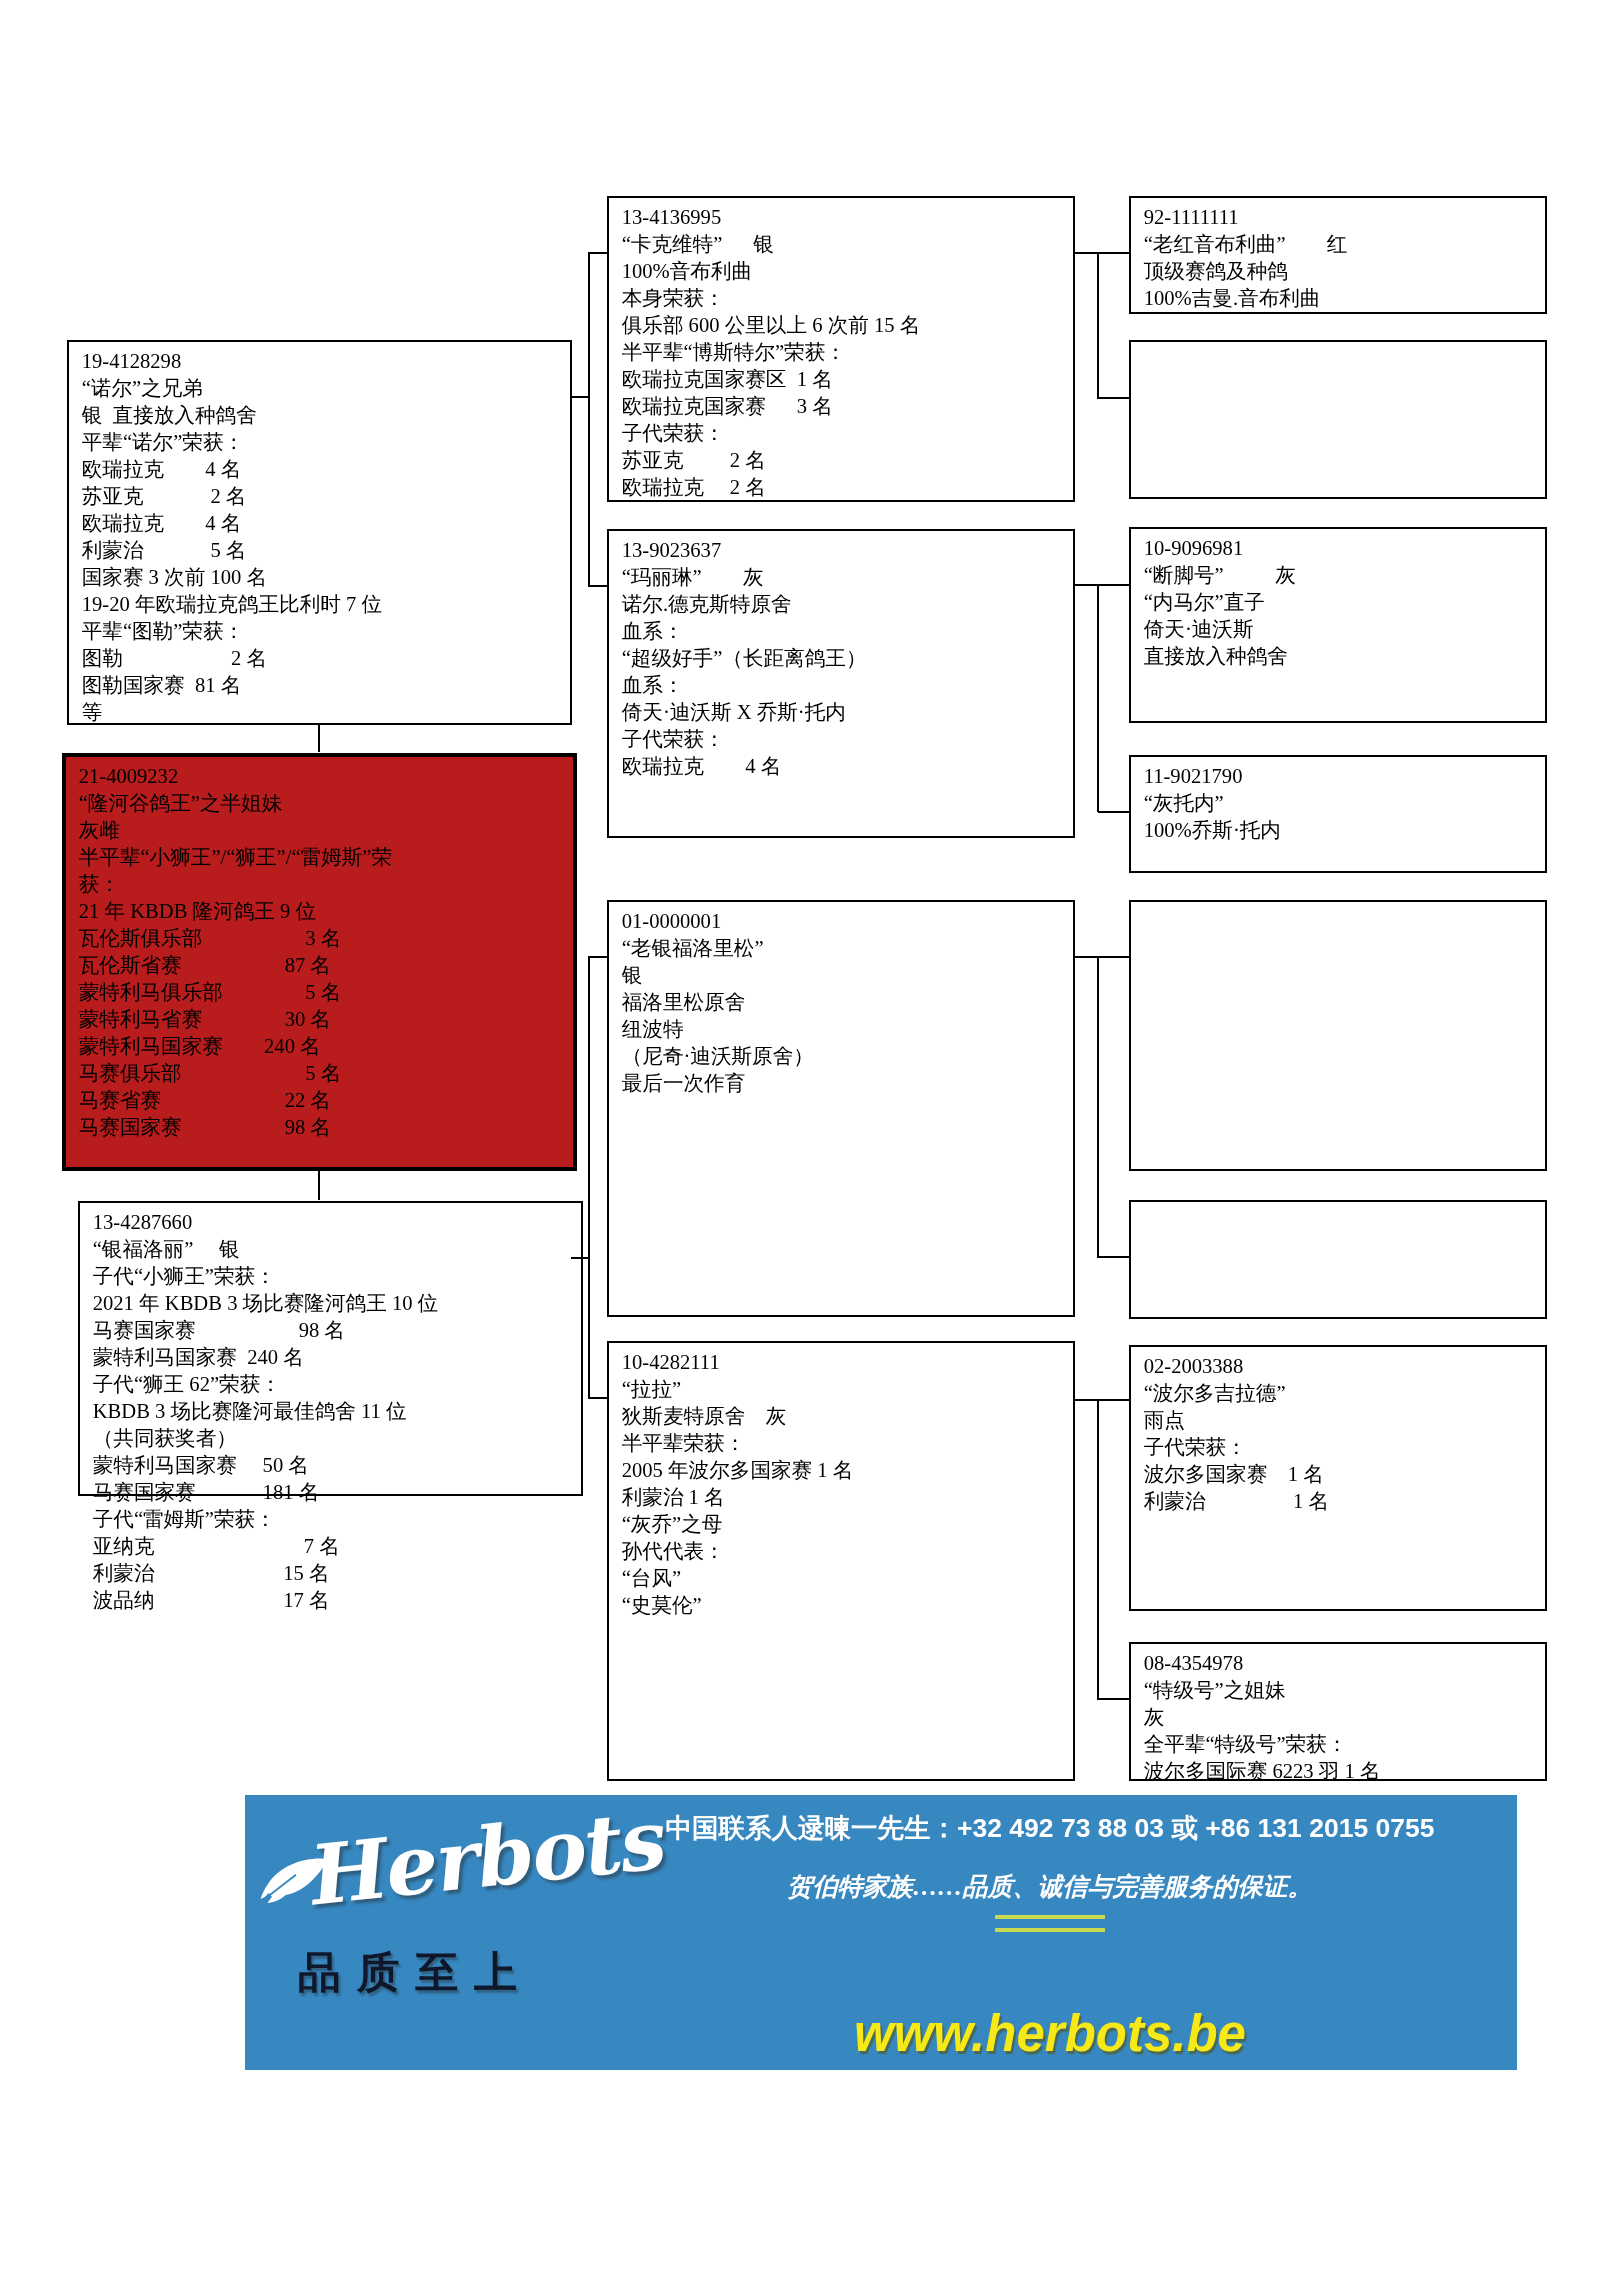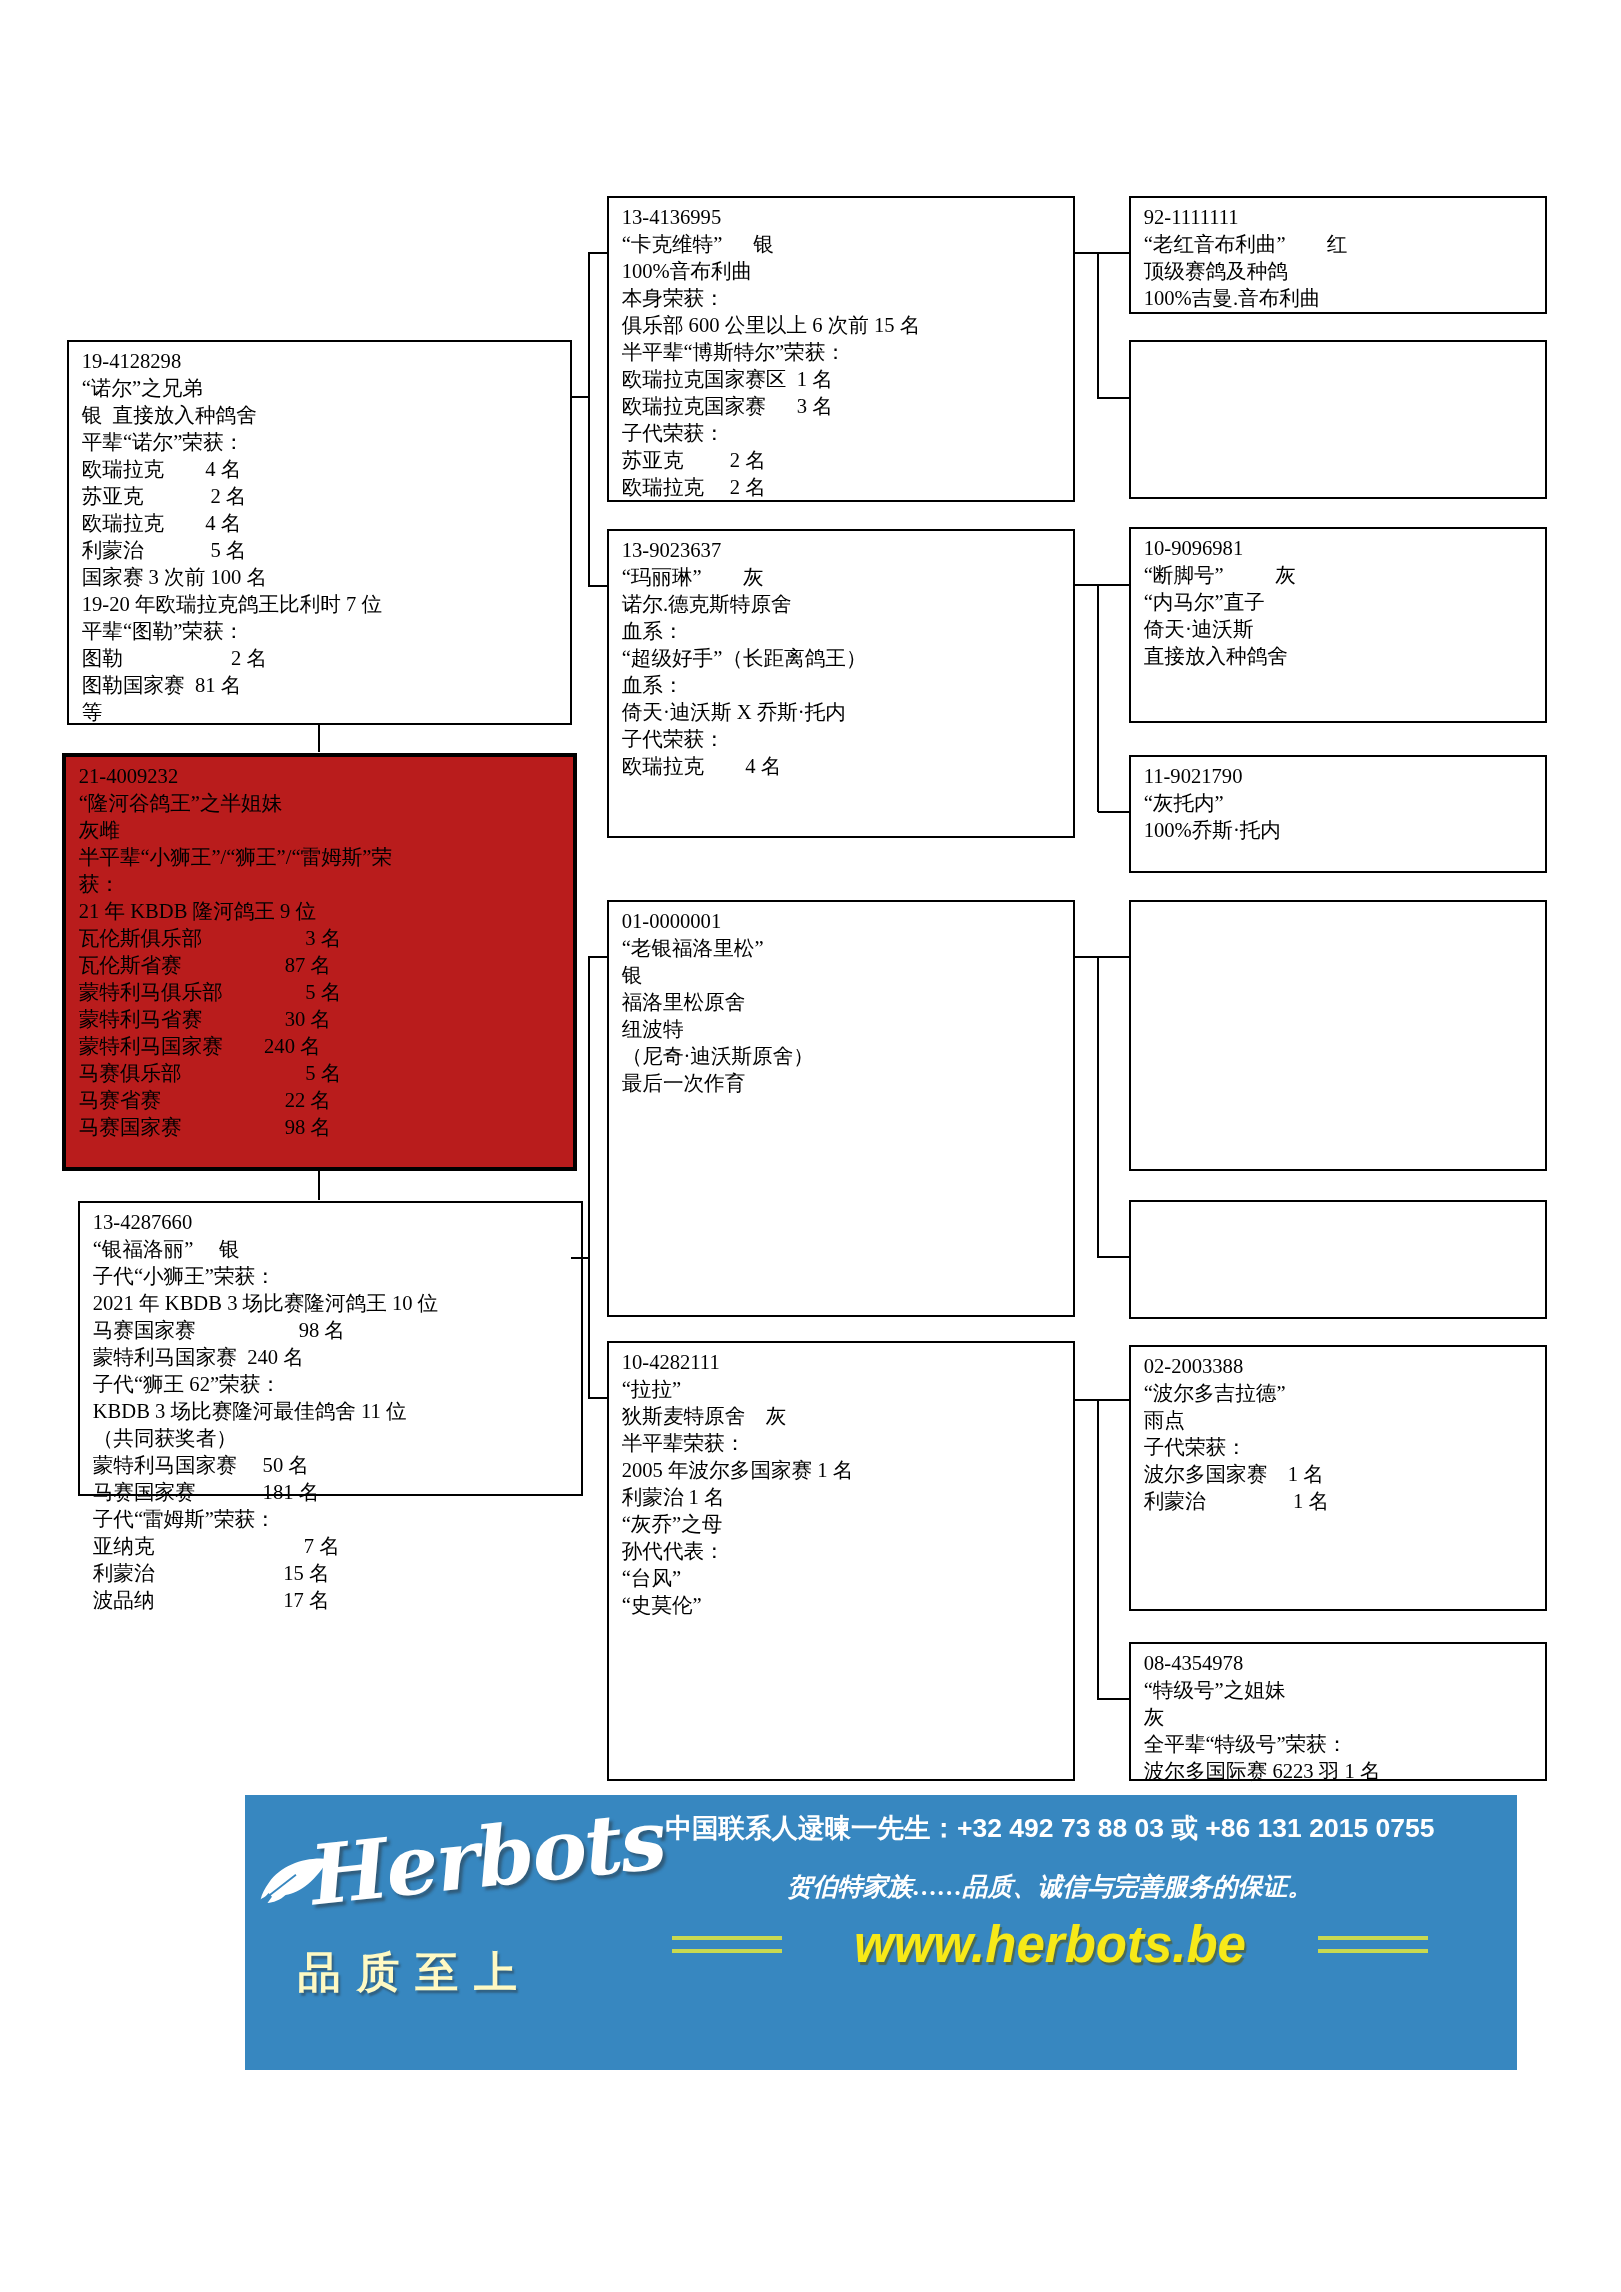--- a/index.html
+++ b/index.html
@@ -11,29 +11,29 @@
   .cline{position:absolute;background:#000;}
   
   #banner{position:absolute;left:245px;top:1795px;width:1272px;height:275px;background:#3787c0;
           overflow:hidden;color:#fff;}
   #logo-wrap{position:absolute;left:7.8px;top:5.9px;width:353px;height:157px;}
   #logo-text{position:absolute;left:57px;top:7.8px;font-family:"DejaVu Serif","Liberation Serif",serif;
              font-style:italic;font-weight:bold;font-size:82px;color:#ffffff;transform:rotate(-6deg);
              text-shadow:2.9px 3.9px 2.9px rgba(40,40,40,.45);letter-spacing:-2px;}
   #feather{position:absolute;left:2px;top:43px;width:74px;height:74px;transform:rotate(14deg);}
   #slogan{position:absolute;left:45px;top:143px;font-size:43px;font-weight:bold;letter-spacing:15.7px;
-          color:#fef9c3;text-shadow:2px 2.9px 2px rgba(40,40,40,.4);white-space:nowrap;}
+          color:#0f172a;text-shadow:2px 2.9px 2px rgba(40,40,40,.4);white-space:nowrap;}
   #contact{position:absolute;left:338px;top:7.8px;width:934px;text-align:center;
            font-family:"Liberation Sans","DejaVu Sans",sans-serif;}
   .c-line1{font-size:22.5px;font-weight:bold;margin-top:7.8px;white-space:nowrap;}
   .c-line2{font-size:26.5px;font-weight:bold;margin-top:10.8px;white-space:nowrap;}
   .c-line3{font-size:26.5px;font-weight:bold;margin-top:6.9px;white-space:nowrap;}
   .c-tagline{font-size:25px;font-weight:bold;margin-top:24.5px;font-style:italic;white-space:nowrap;
              font-family:"Liberation Serif","DejaVu Serif",serif;}
-  .www-row{display:flex;align-items:center;justify-content:center;margin-top:11.8px;gap:72px;}
+  .www-row{display:flex;align-items:center;justify-content:center;margin-top:11.8px;gap:72px;flex-direction:column;}
   .dlines{width:110px;height:8.8px;border-top:4.9px solid #c9d950;border-bottom:4.9px solid #c9d950;}
   .www{font-size:51px;font-weight:bold;font-style:italic;color:#f7e918;
        font-family:"Liberation Sans","DejaVu Sans",sans-serif;
        text-shadow:2px 2.9px 1px rgba(90,80,0,.55);}
 </style>
 </head>
 <body>
 
 <div id="page">
 

